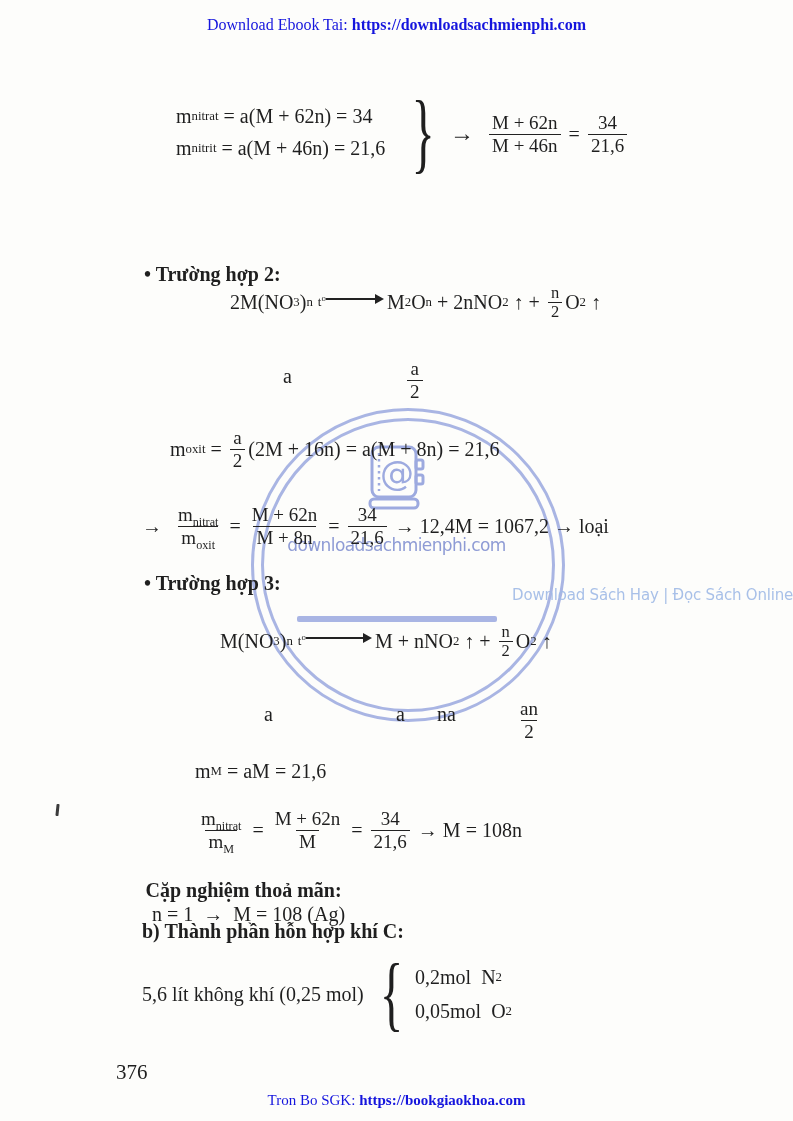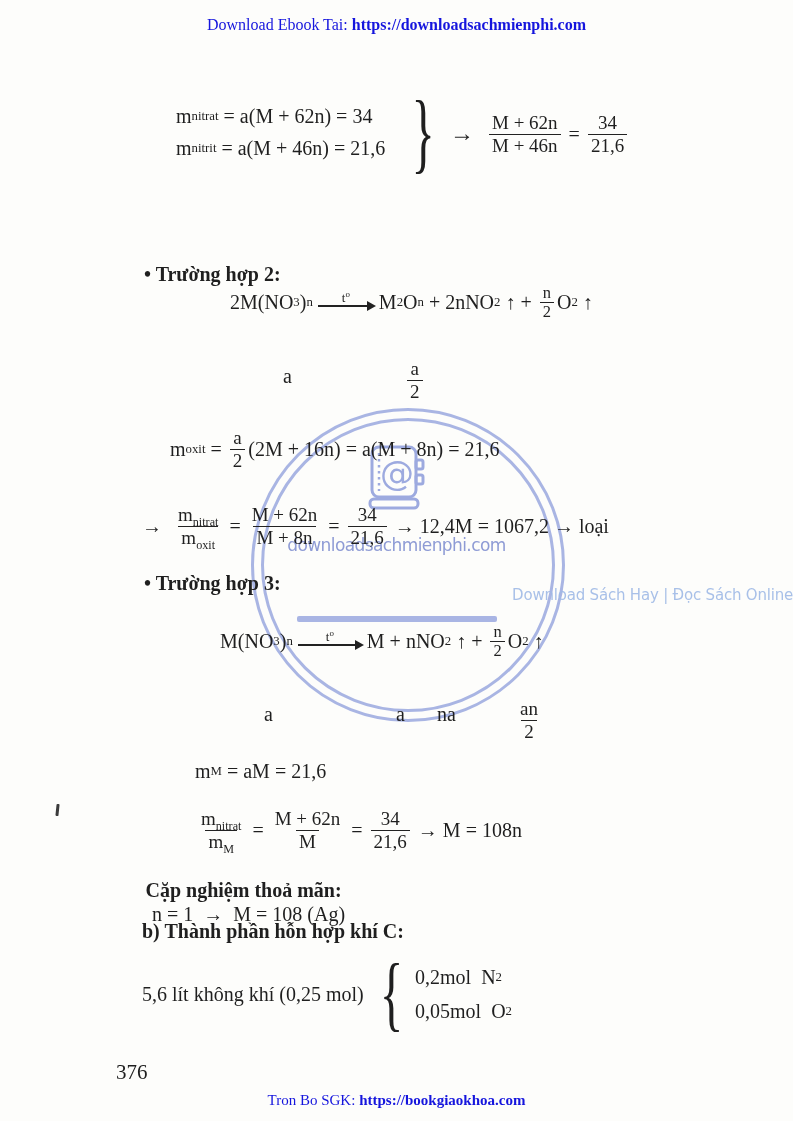--- a/index.html
+++ b/index.html
@@ -36,21 +36,21 @@
   .tk-b{font-weight:bold;}
   sub{font-size:.64em;line-height:0;}
   sup{font-size:.6em;line-height:0;}
 
   .frac{display:inline-flex;flex-direction:column;align-items:center;
         margin:8px 3px;font-size:19px;line-height:1.15;}
   .frac .num,.frac .den{display:block;text-align:center;padding:0 3px;white-space:pre;}
   .frac .den{border-top:1.7px solid #222;}
   .frac.sm{font-size:16.5px;line-height:1.05;}
 
-  .rxn{display:inline-flex;flex-direction:column;align-items:center;margin:0 5px;}
+  .rxn{display:inline-flex;flex-direction:row;align-items:center;margin:0 5px;}
   .rxn .lbl{font-size:13px;line-height:1;margin-bottom:1px;}
   .rxn .lbl sup{font-size:9px;}
   .rxn .shaft{position:relative;height:1.8px;background:#222;margin-bottom:6px;}
   .rxn .shaft::after{content:"";position:absolute;right:-2px;top:-4.2px;width:0;height:0;
         border-top:5px solid transparent;border-bottom:5px solid transparent;
         border-left:9px solid #222;}
 
   .brace{display:inline-block;font-weight:400;}
   #f-sysbrace{left:402px;top:99px;height:68px;}
   #f-sysbrace .brace{font-size:88px;line-height:64px;transform:scaleX(.55);transform-origin:center;}

